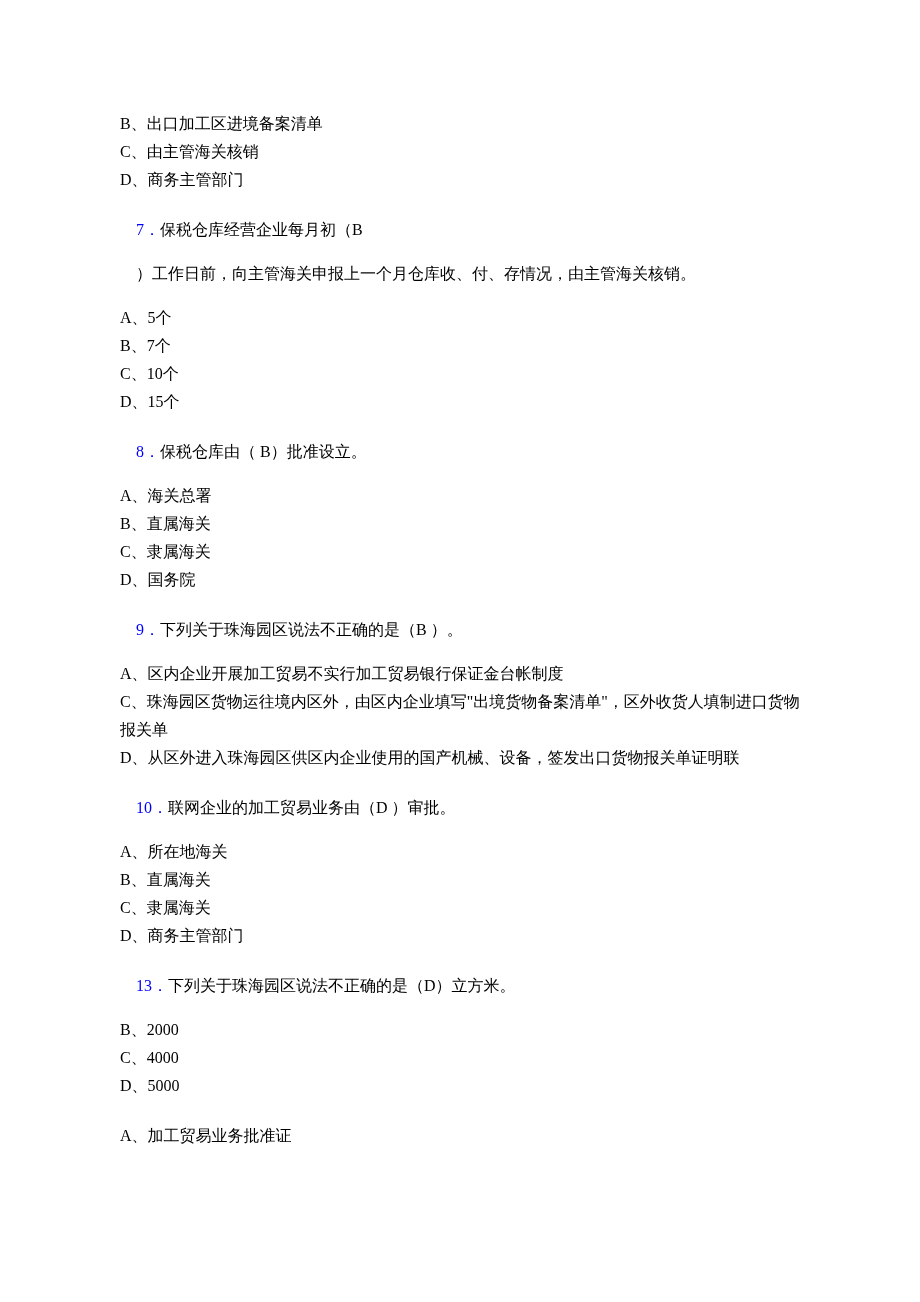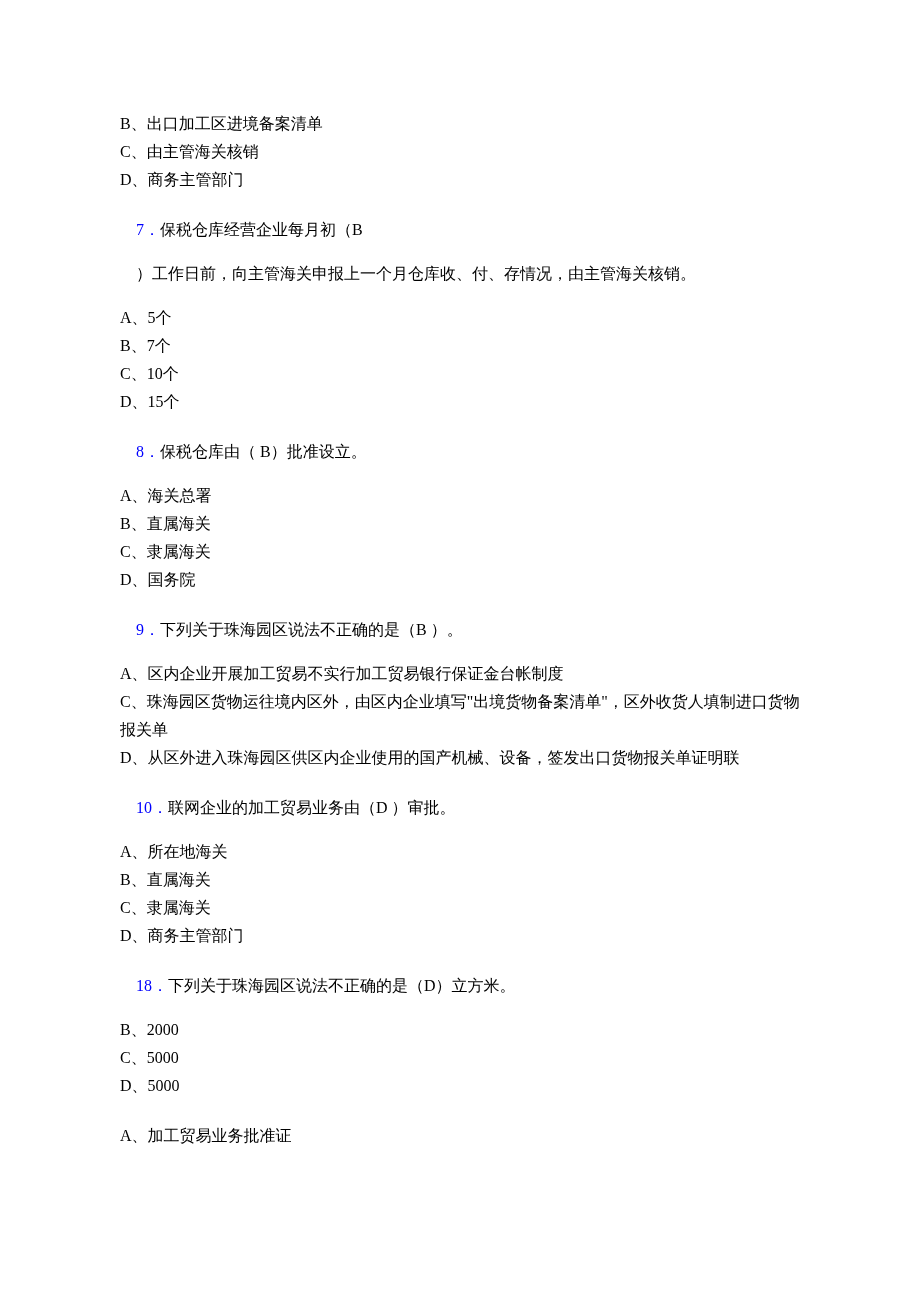--- a/index.html
+++ b/index.html
@@ -67,23 +67,23 @@
 
   <div class="question-block">
     <p class="q-line"><span class="q-num">10．</span><span>联网企业的加工贸易业务由（D ）审批。</span></p>
     <p class="option">A、所在地海关</p>
     <p class="option">B、直属海关</p>
     <p class="option">C、隶属海关</p>
     <p class="option">D、商务主管部门</p>
   </div>
 
   <div class="question-block">
-    <p class="q-line"><span class="q-num">18．</span><span>下列关于珠海园区说法不正确的是（D）立方米。</span></p>
+    <p class="q-line"><span class="q-num">13．</span><span>下列关于珠海园区说法不正确的是（D）立方米。</span></p>
     <p class="option">B、2000</p>
-    <p class="option">C、5000</p>
+    <p class="option">C、4000</p>
     <p class="option">D、5000</p>
   </div>
 
   <div class="question-block">
     <p class="option">A、加工贸易业务批准证</p>
   </div>
 
 </div>
 
 </body></html>

